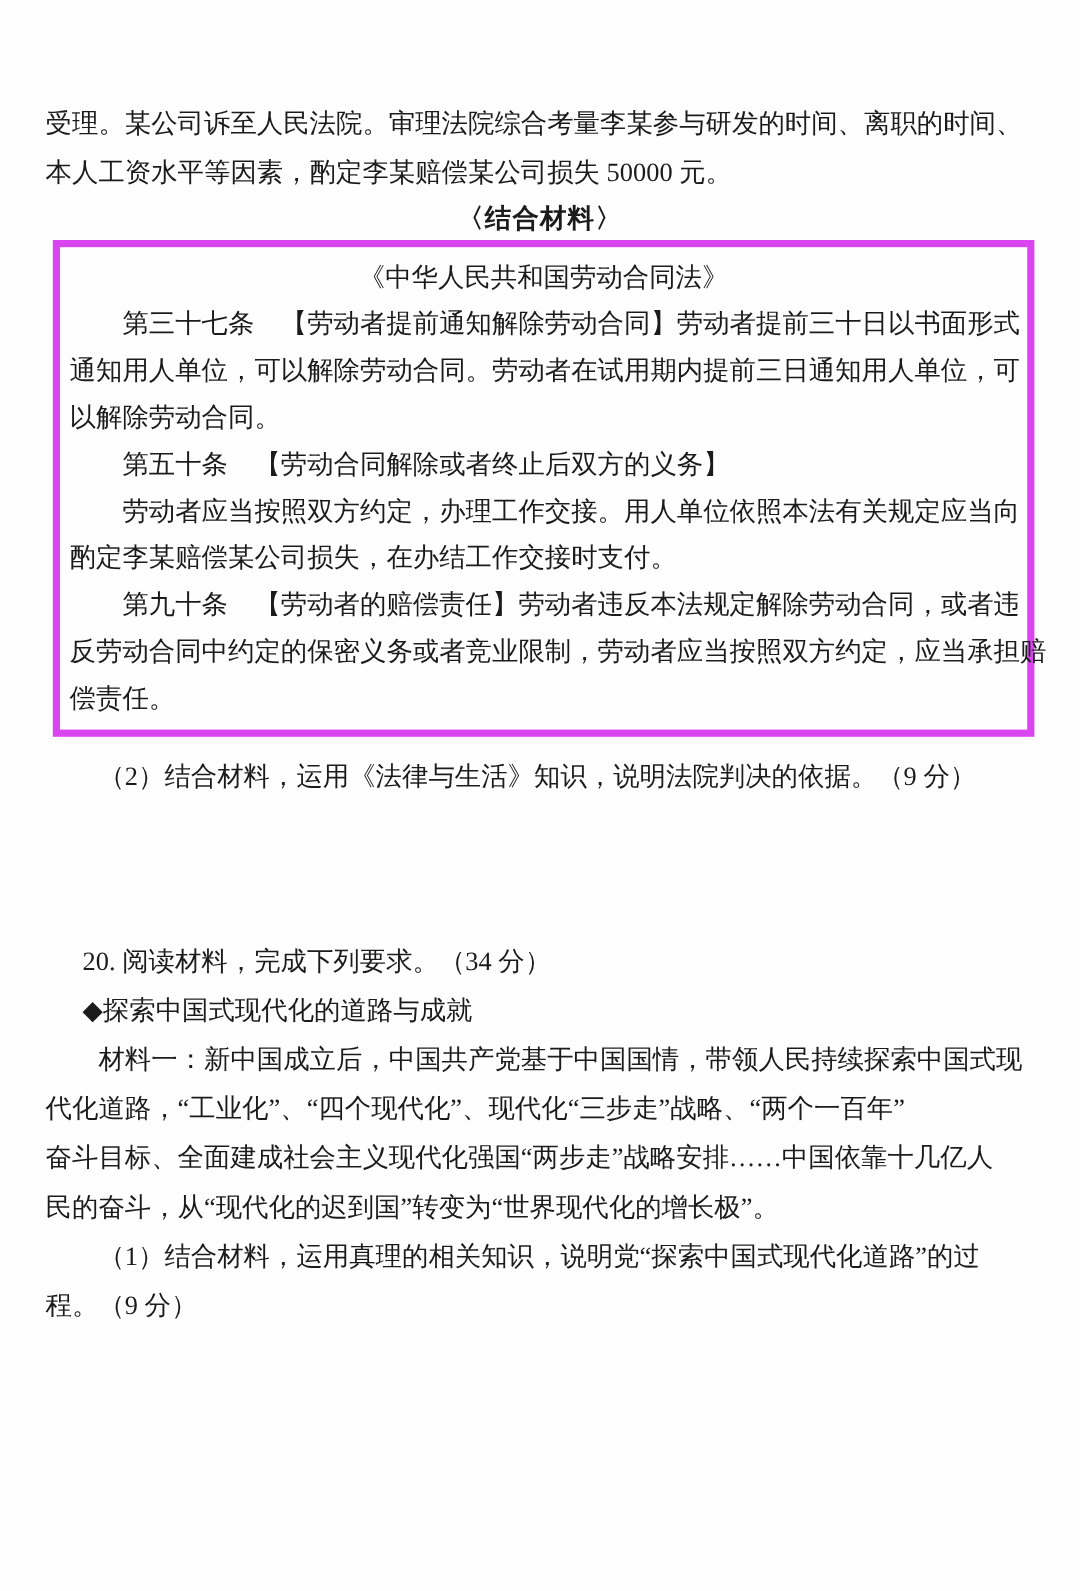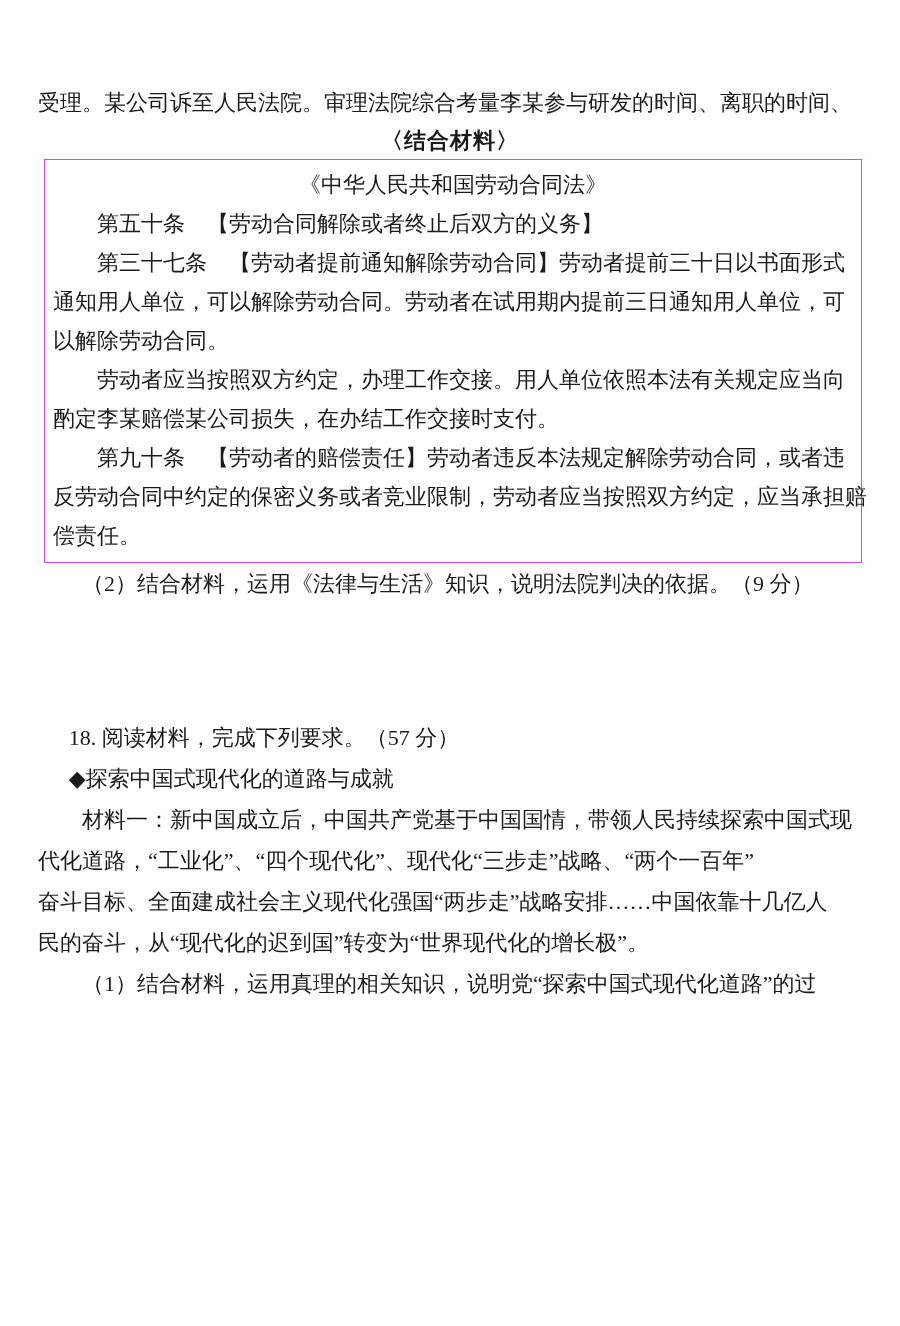--- a/index.html
+++ b/index.html
@@ -21,76 +21,78 @@
   .ind2  { text-indent: 2em; }
   .ind14 { text-indent: 1.4em; }
   .ind12 { text-indent: 1.2em; }
   .law-header {
     text-align: center;
     font-weight: bold;
     line-height: 36px;
     letter-spacing: 1px;
   }
   .law-box {
-    border: 1px solid #d946ef;
+    border: 6px solid #d946ef;
     margin-left: 6px;
     padding: 5px 8px 7px 8px;
     line-height: 39px;
   }
   .law-title { text-align: center; }
-  .q2 { margin-top: 0; }
+  .q2 { margin-top: 12px; }
   .q18-block { margin-top: 113px; }
 </style>
 </head>
 <body>
 
 <div class="page">
 
   <div>
     <div class="line">受理。某公司诉至人民法院。审理法院综合考量李某参与研发的时间、离职的时间、</div>
+    <div class="line">本人工资水平等因素，酌定李某赔偿某公司损失 50000 元。</div>
   </div>
 
   <div class="law-header">〈结合材料〉</div>
 
   <div class="law-box">
     <div class="law-title">《中华人民共和国劳动合同法》</div>
 
     <div>
-      <div class="line ind2">第五十条　【劳动合同解除或者终止后双方的义务】</div>
+      <div class="line ind2">第三十七条　【劳动者提前通知解除劳动合同】劳动者提前三十日以书面形式</div>
+      <div class="line">通知用人单位，可以解除劳动合同。劳动者在试用期内提前三日通知用人单位，可</div>
+      <div class="line">以解除劳动合同。</div>
     </div>
 
     <div>
-      <div class="line ind2">第三十七条　【劳动者提前通知解除劳动合同】劳动者提前三十日以书面形式</div>
-      <div class="line">通知用人单位，可以解除劳动合同。劳动者在试用期内提前三日通知用人单位，可</div>
-      <div class="line">以解除劳动合同。</div>
+      <div class="line ind2">第五十条　【劳动合同解除或者终止后双方的义务】</div>
     </div>
 
     <div>
       <div class="line ind2">劳动者应当按照双方约定，办理工作交接。用人单位依照本法有关规定应当向</div>
       <div class="line">酌定李某赔偿某公司损失，在办结工作交接时支付。</div>
     </div>
 
     <div>
       <div class="line ind2">第九十条　【劳动者的赔偿责任】劳动者违反本法规定解除劳动合同，或者违</div>
       <div class="line">反劳动合同中约定的保密义务或者竞业限制，劳动者应当按照双方约定，应当承担赔</div>
       <div class="line">偿责任。</div>
     </div>
   </div>
 
   <div class="line ind2 q2">（2）结合材料，运用《法律与生活》知识，说明法院判决的依据。（9 分）</div>
 
   <div class="q18-block">
-    <div class="line ind14">18. 阅读材料，完成下列要求。（57 分）</div>
+    <div class="line ind14">20. 阅读材料，完成下列要求。（34 分）</div>
     <div class="line ind14">◆探索中国式现代化的道路与成就</div>
 
     <div>
       <div class="line ind2">材料一：新中国成立后，中国共产党基于中国国情，带领人民持续探索中国式现</div>
       <div class="line">代化道路，“工业化”、“四个现代化”、现代化“三步走”战略、“两个一百年”</div>
       <div class="line">奋斗目标、全面建成社会主义现代化强国“两步走”战略安排……中国依靠十几亿人</div>
       <div class="line">民的奋斗，从“现代化的迟到国”转变为“世界现代化的增长极”。</div>
     </div>
 
     <div>
       <div class="line ind2">（1）结合材料，运用真理的相关知识，说明党“探索中国式现代化道路”的过</div>
+      <div class="line">程。（9 分）</div>
     </div>
   </div>
 
 </div>
 
 </body></html>

